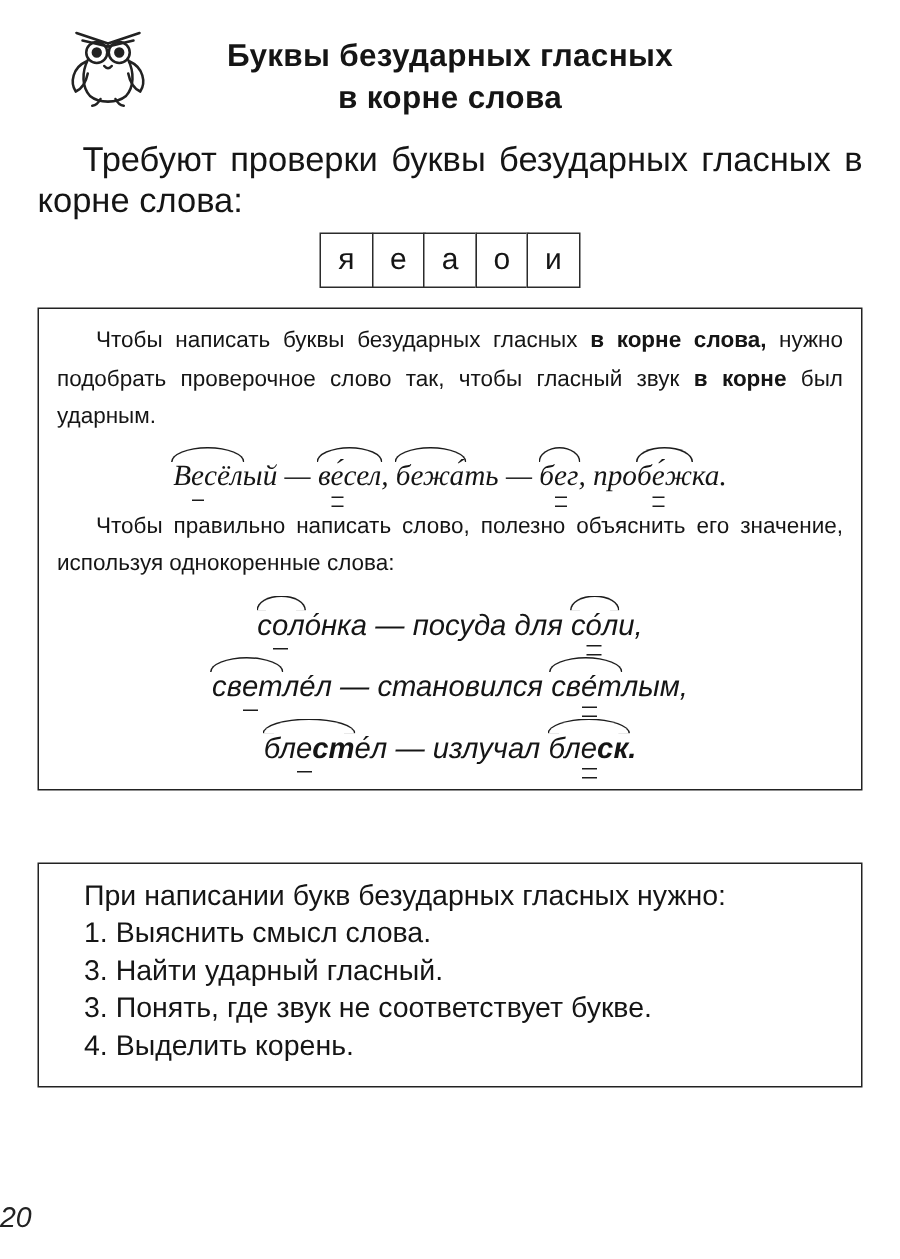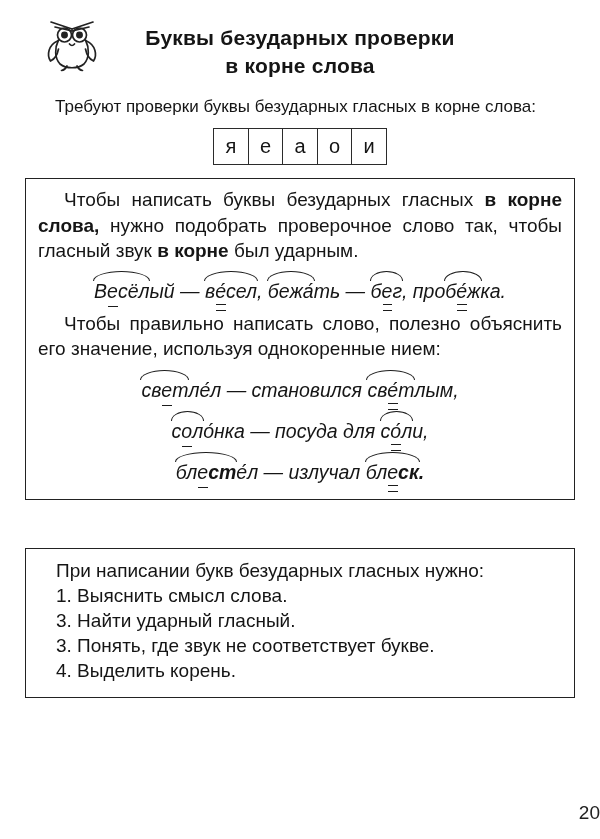--- a/index.html
+++ b/index.html
@@ -9,40 +9,40 @@
     font-family:"Liberation Sans", sans-serif;
     color:#151515;
     overflow:hidden;
   }
   .page { position:relative; width:600px; height:839px; padding:0 25px; overflow:hidden; }
 
   .header { position:relative; padding-top:24px; }
   .owl { position:absolute; left:16px; top:18px; width:62px; height:56px; }
   .title { text-align:center; font-size:21px; line-height:28px; font-weight:bold; letter-spacing:0.2px; }
 
-  .intro { margin-top:13px; font-size:17px; line-height:27px; text-align:justify; text-indent:30px; }
+  .intro { margin-top:13px; font-size:23px; line-height:27px; text-align:justify; text-indent:30px; }
 
   .letter-row { display:flex; justify-content:center; margin-top:8px; }
   .cell {
     width:36px; height:37px; border:1.5px solid #2b2b2b; margin-left:-1.5px;
     display:flex; align-items:center; justify-content:center;
     font-size:20px; background:#fff;
   }
   .cell:first-child { margin-left:0; }
 
   .box { border:1.6px solid #222; margin-top:13px; padding:8px 12px 14px; background:#fff; }
-  .para { font-size:19px; line-height:25.5px; text-align:justify; text-indent:26px; }
+  .para { font-size:15px; line-height:25.5px; text-align:justify; text-indent:26px; }
   .para2 { margin-top:3px; }
   .b { font-weight:bold;text-align:right; }
 
   .ex-line {
     text-align:center; font-style:italic; font-size:19.5px; line-height:26px;
     margin-top:15px; white-space:nowrap;
   }
-  .ex-line.first { margin-top:14px; margin-bottom:7px; }
+  .ex-line.first { margin-top:14px; margin-bottom:7px;font-family:Liberation Serif, serif; }
 
   .arc { position:relative; display:inline-block; }
   .arc::before {
     content:''; position:absolute; left:-1px; right:-1px; top:-7px; height:9px;
     border:1.6px solid #1c1c1c; border-bottom:none;
     border-radius:50% 50% 0 0 / 100% 100% 0 0;
   }
   .u1, .u2 { position:relative; display:inline-block; }
   .u1::after {
     content:''; position:absolute; left:1px; right:0; bottom:-3px;
@@ -50,21 +50,21 @@
   }
   .u2::after {
     content:''; position:absolute; left:1px; right:0; bottom:-7px; height:4.5px;
     border-top:1.7px solid #1c1c1c; border-bottom:1.7px solid #1c1c1c;
   }
 
   .box2 { margin-top:48px; padding:9px 12px 13px; }
   .steps-intro { font-size:19px; line-height:25px; text-indent:18px; }
   .step { font-size:19px; line-height:25.3px; text-indent:18px; text-align:justify; }
 
-  .page-number { position:absolute; left:0; right:0; bottom:15px; text-align:right; font-size:19px; color:#222; }
+  .page-number { position:absolute; left:0; right:0; bottom:15px; text-align:left; font-size:19px; color:#222;font-style:italic; }
 </style>
 </head>
 <body>
 
 <div class="page">
 
   <div class="header">
     <div class="owl">
       <svg viewBox="0 0 60 56" width="62" height="56" aria-hidden="true">
         <g fill="none" stroke="#222" stroke-width="1.7" stroke-linecap="round">
@@ -79,21 +79,21 @@
           <path d="M16.5 22 C12.5 30 12.5 40 18 46 C24 51 36 51 42 46 C47.5 40 47.5 30 43.5 22"></path>
           <path d="M15.5 23 C6.5 27 4.5 37 8.5 43 C13 41 15.5 36 16.5 31"></path>
           <path d="M44.5 23 C53.5 27 55.5 37 51.5 43 C47 41 44.5 36 43.5 31"></path>
           <path d="M27.5 26 Q30 29 32.5 26"></path>
           <path d="M25 48 q-2 4 -5.5 4.5"></path>
           <path d="M35 48 q2 4 5.5 4.5"></path>
         </g>
       </svg>
     </div>
     <h1 class="title">
-      <span>Буквы безударных проверки</span><br>
+      <span>Буквы безударных гласных</span><br>
       <span>в корне слова</span>
     </h1>
   </div>
 
   <p class="intro">Требуют проверки буквы безударных гласных в корне слова:</p>
 
   <div class="letter-row">
     <div class="cell">
         <span>я</span>
       </div>
@@ -107,23 +107,23 @@
         <span>о</span>
       </div>
     <div class="cell">
         <span>и</span>
       </div>
   </div>
 
   <div class="box">
     <p class="para"><span><span>Чтобы написать буквы безударных гласных </span><span class="b">в корне слова,</span><span> нужно подобрать проверочное слово так, чтобы гласный звук </span><span class="b">в корне</span><span> был ударным.</span></span></p>
     <div class="ex-line first"><span class="arc"><span>В</span><span class="u1">е</span><span>сёл</span></span><span><span>ый — </span></span><span class="arc"><span>в</span><span class="u2">е́</span><span>сел</span></span><span><span>, </span></span><span class="arc"><span>бежа́</span></span><span><span>ть — </span></span><span class="arc"><span>б</span><span class="u2">е</span><span>г</span></span><span><span>, про</span></span><span class="arc"><span>б</span><span class="u2">е́</span><span>ж</span></span><span><span>ка.</span></span></div>
-    <p class="para para2">Чтобы правильно написать слово, полезно объяснить его значение, используя однокоренные нием:</p>
+    <p class="para para2">Чтобы правильно написать слово, полезно объяснить его значение, используя однокоренные слова:</p>
+    <div class="ex-line"><span class="arc"><span>с</span><span class="u1">о</span><span>л</span></span><span><span>о́нка — посуда для </span></span><span class="arc"><span>с</span><span class="u2">о́</span><span>л</span></span><span><span>и,</span></span></div>
     <div class="ex-line"><span class="arc"><span>св</span><span class="u1">е</span><span>т</span></span><span><span>ле́л — становился </span></span><span class="arc"><span>св</span><span class="u2">е́</span><span>т</span></span><span><span>лым,</span></span></div>
-    <div class="ex-line"><span class="arc"><span>с</span><span class="u1">о</span><span>л</span></span><span><span>о́нка — посуда для </span></span><span class="arc"><span>с</span><span class="u2">о́</span><span>л</span></span><span><span>и,</span></span></div>
     <div class="ex-line"><span class="arc"><span>бл</span><span class="u1">е</span><span class="b">ст</span></span><span><span>е́л — излучал </span></span><span class="arc"><span>бл</span><span class="u2">е</span><span class="b">ск</span></span><span><span class="b">.</span></span></div>
   </div>
 
   <div class="box box2">
     <p class="steps-intro">При написании букв безударных гласных нужно:</p>
     <div class="step">1. Выяснить смысл слова.</div>
     <div class="step">3. Найти ударный гласный.</div>
     <div class="step">3. Понять, где звук не соответствует букве.</div>
     <div class="step">4. Выделить корень.</div>
   </div>

